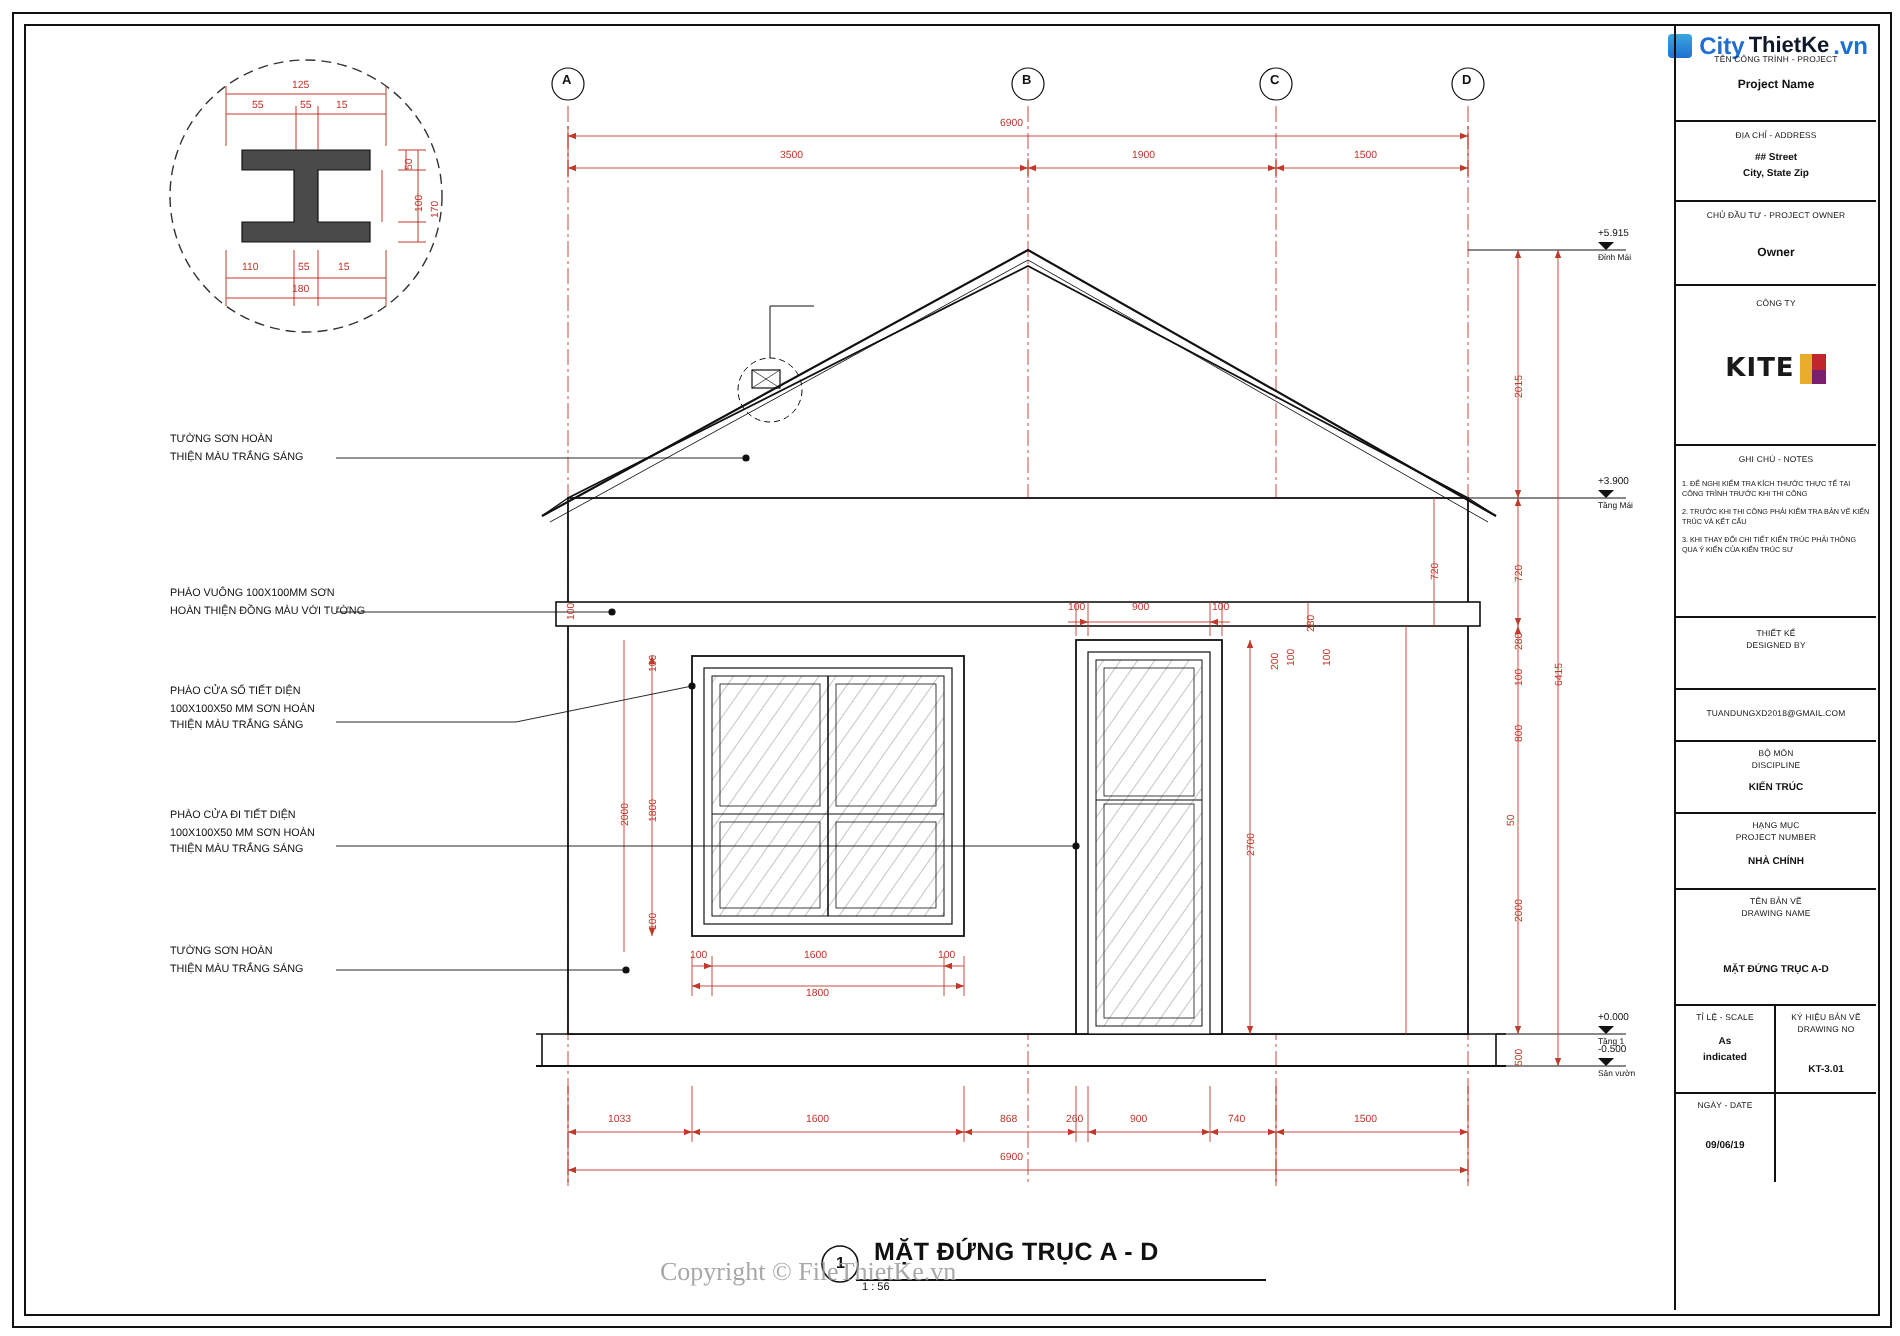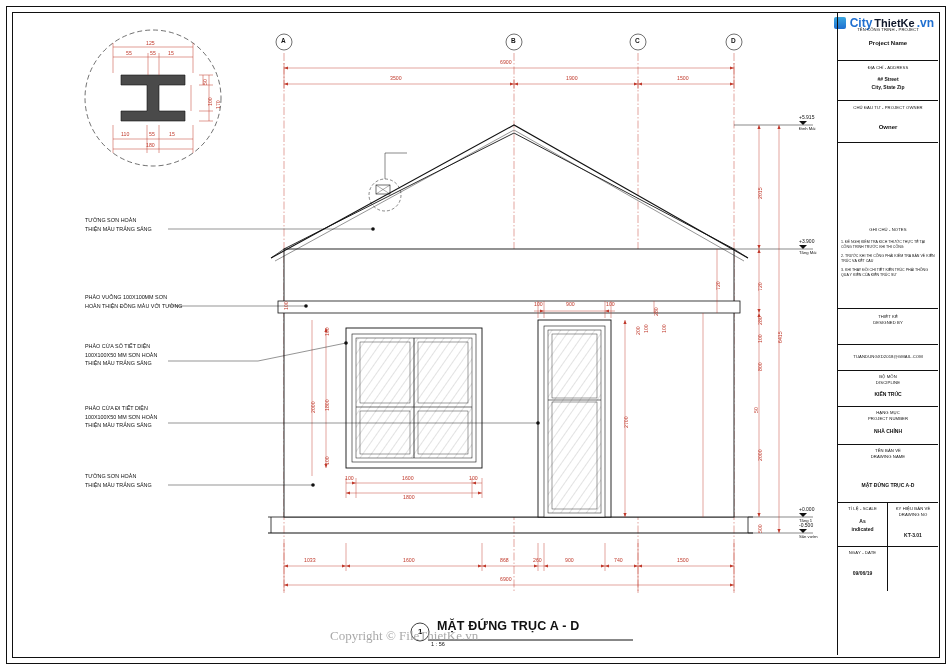--- a/index.html
+++ b/index.html
@@ -392,20 +392,31 @@
       <div class="tb-lab">ĐỊA CHỈ - ADDRESS</div>
       <div class="tb-val-sm" style="margin-top:5px;">## Street</div>
       <div class="tb-val-sm">City, State Zip</div>
     </div>
 
     <div class="tb-cell" style="top:88px;height:42px;padding-top:4px;">
       <div class="tb-lab">CHỦ ĐẦU TƯ - PROJECT OWNER</div>
       <div class="tb-val" style="margin-top:12px;">Owner</div>
     </div>
 
+    <div class="tb-cell" style="top:130px;height:80px;padding-top:6px;">
+      <div class="tb-lab">CÔNG TY</div>
+      <div class="kite" style="margin-top:22px;">
+        <span class="k">KITE</span>
+        <span class="kiteshape">
+            <i class="k1"></i>
+            <i class="k2"></i>
+            <i class="k3"></i>
+          </span>
+      </div>
+    </div>
 
     <div class="tb-cell" style="top:210px;height:86px;padding-top:4px;">
       <div class="tb-lab">GHI CHÚ - NOTES</div>
       <div class="tb-note" style="margin-top:7px;">1. ĐỂ NGHỊ KIỂM TRA KÍCH THƯỚC THỰC TẾ TẠI CÔNG TRÌNH TRƯỚC KHI THI CÔNG</div>
       <div class="tb-note" style="margin-top:3px;">2. TRƯỚC KHI THI CÔNG PHẢI KIỂM TRA BẢN VẼ KIẾN TRÚC VÀ KẾT CẤU</div>
       <div class="tb-note" style="margin-top:3px;">3. KHI THAY ĐỔI CHI TIẾT KIẾN TRÚC PHẢI THÔNG QUA Ý KIẾN CỦA KIẾN TRÚC SƯ</div>
     </div>
 
     <div class="tb-cell" style="top:296px;height:36px;padding-top:5px;">
       <div class="tb-lab">THIẾT KẾ</div>

